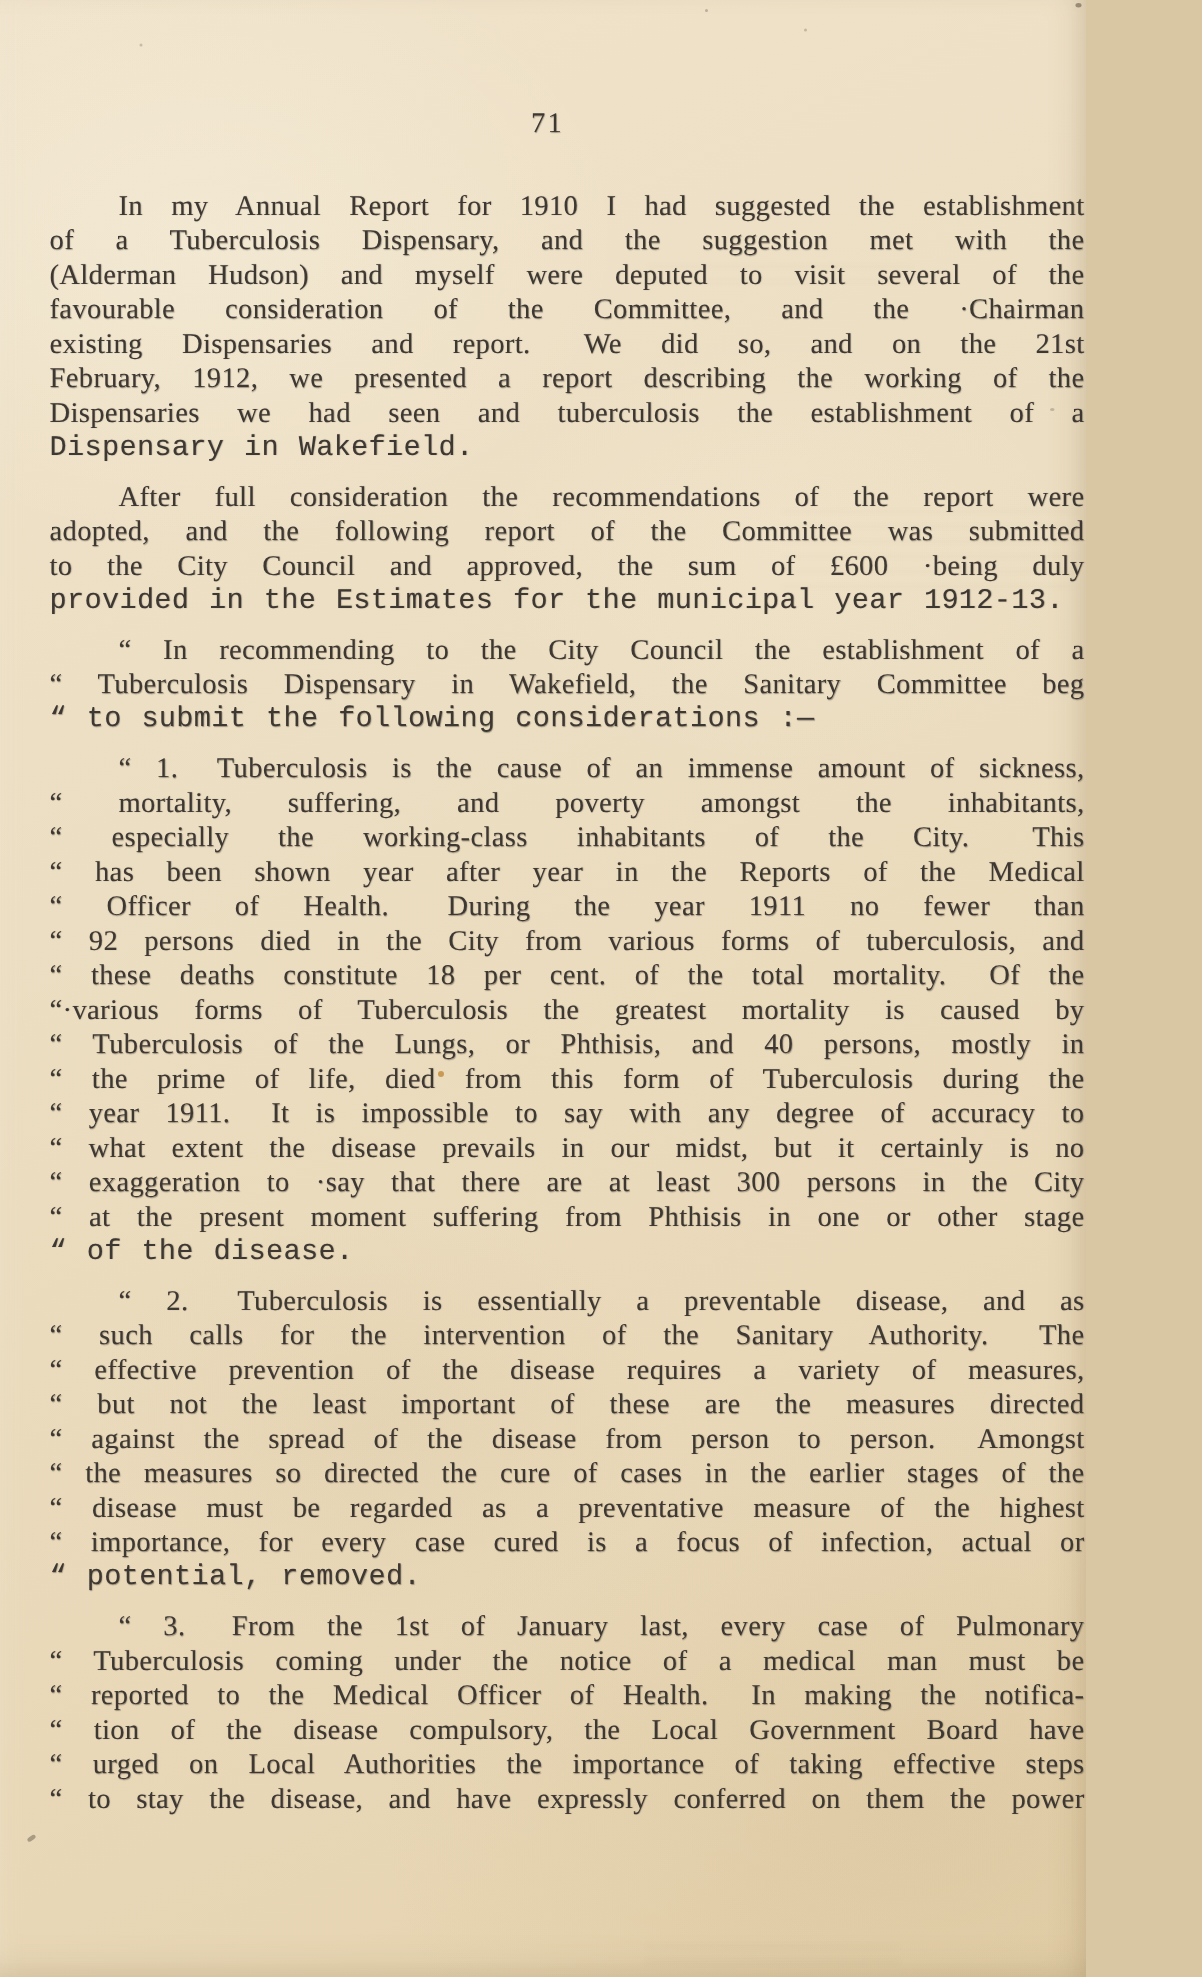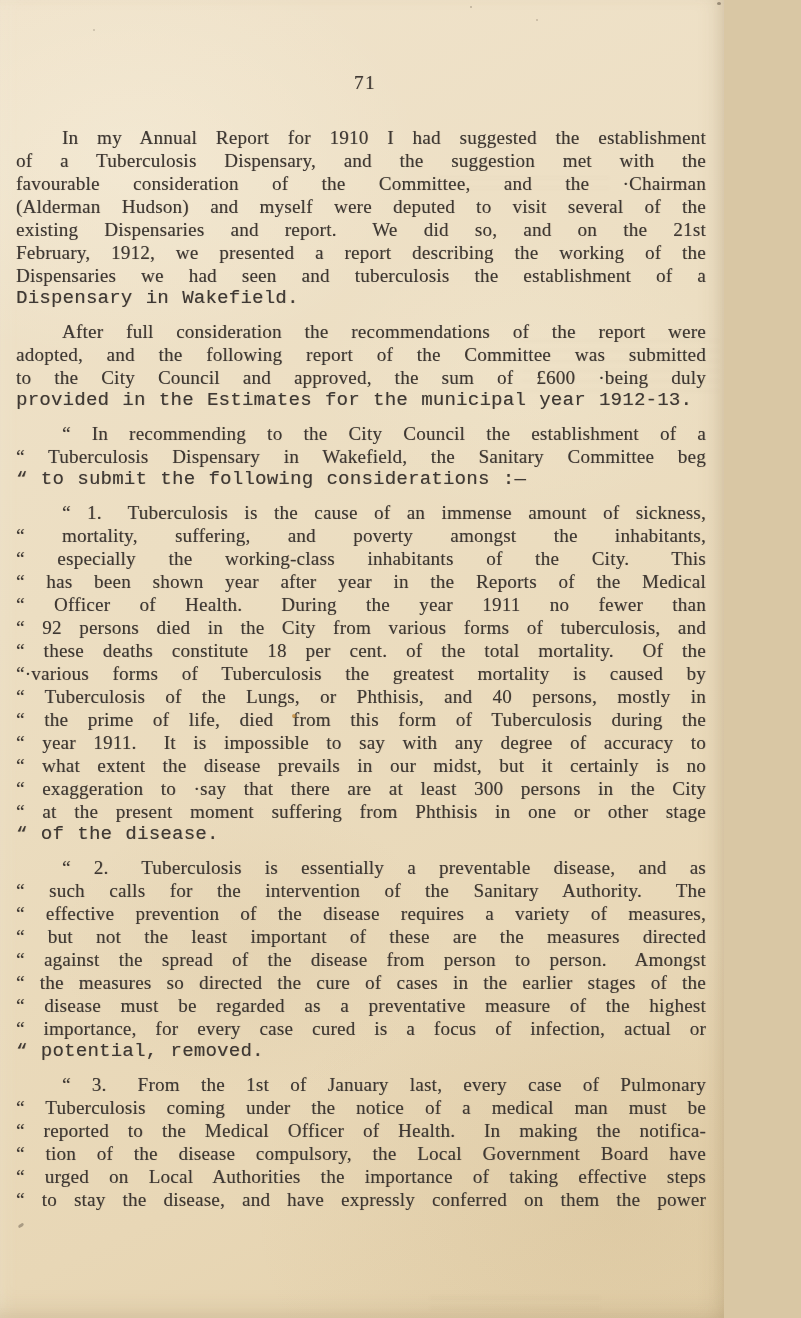--- a/index.html
+++ b/index.html
@@ -28,21 +28,21 @@
     position: absolute;
     top: 72px; left: 20px; width: 690px;
     text-align: center;
     font-size: 19px;
     letter-spacing: 1.5px;
     color: var(--ink, #3e3833);
     text-shadow: 0.4px 0.4px 0.7px rgba(62, 54, 44, .45);
   }
   .textblock {
     position: absolute;
-    top: 126px; left: 16px; width: 690px;
+    top: 126px; left: 33px; width: 690px;
     font-size: 19px;
     line-height: 23px;
     letter-spacing: 0.25px;
     word-spacing: 1.5px;
     color: var(--ink, #3e3833);
     text-shadow: 0.4px 0.4px 0.7px rgba(62, 54, 44, .45);
   }
   .para { margin: 0 0 10px 0; }
   .line { text-align: justify; text-align-last: justify; }
   .line.first { padding-left: 46px; }
@@ -78,22 +78,22 @@
 
 <div class="page">
   <div class="grain"></div>
 
   <div class="folio">71</div>
 
   <div class="textblock">
       <div class="para">
         <div class="line first">In my Annual Report for 1910 I had suggested the establishment</div>
         <div class="line">of a Tuberculosis Dispensary, and the suggestion met with the</div>
+        <div class="line">(Alderman Hudson) and myself were deputed to visit several of the</div>
         <div class="line">favourable consideration of the Committee, and the ·Chairman</div>
-        <div class="line">(Alderman Hudson) and myself were deputed to visit several of the</div>
         <div class="line">existing Dispensaries and report.  We did so, and on the 21st</div>
         <div class="line">February, 1912, we presented a report describing the working of the</div>
         <div class="line">Dispensaries we had seen and tuberculosis the establishment of a</div>
         <div class="line unjust">Dispensary in Wakefield.</div>
       </div>
       <div class="para">
         <div class="line first">After full consideration the recommendations of the report were</div>
         <div class="line">adopted, and the following report of the Committee was submitted</div>
         <div class="line">to the City Council and approved, the sum of £600 ·being duly</div>
         <div class="line unjust">provided in the Estimates for the municipal year 1912-13.</div>

